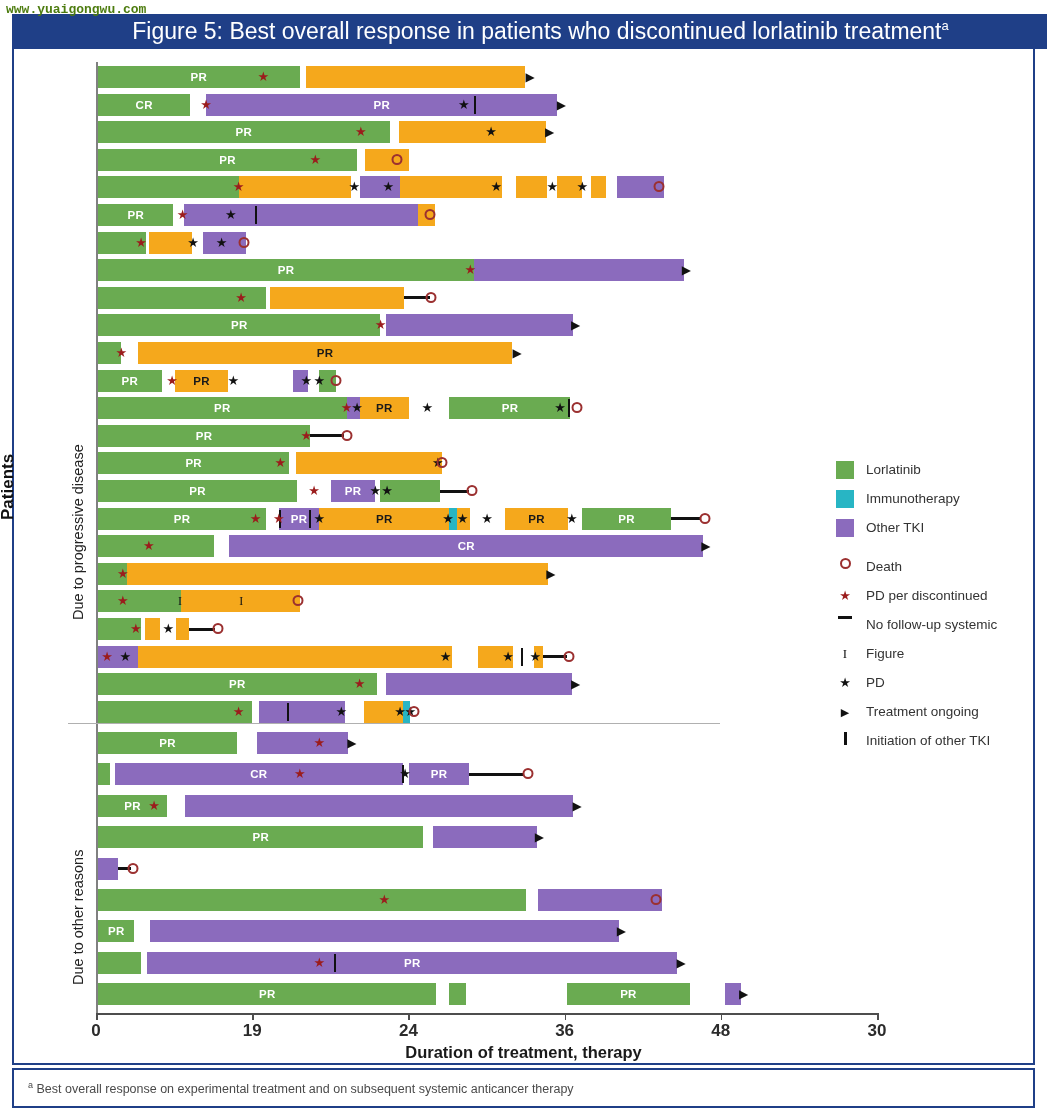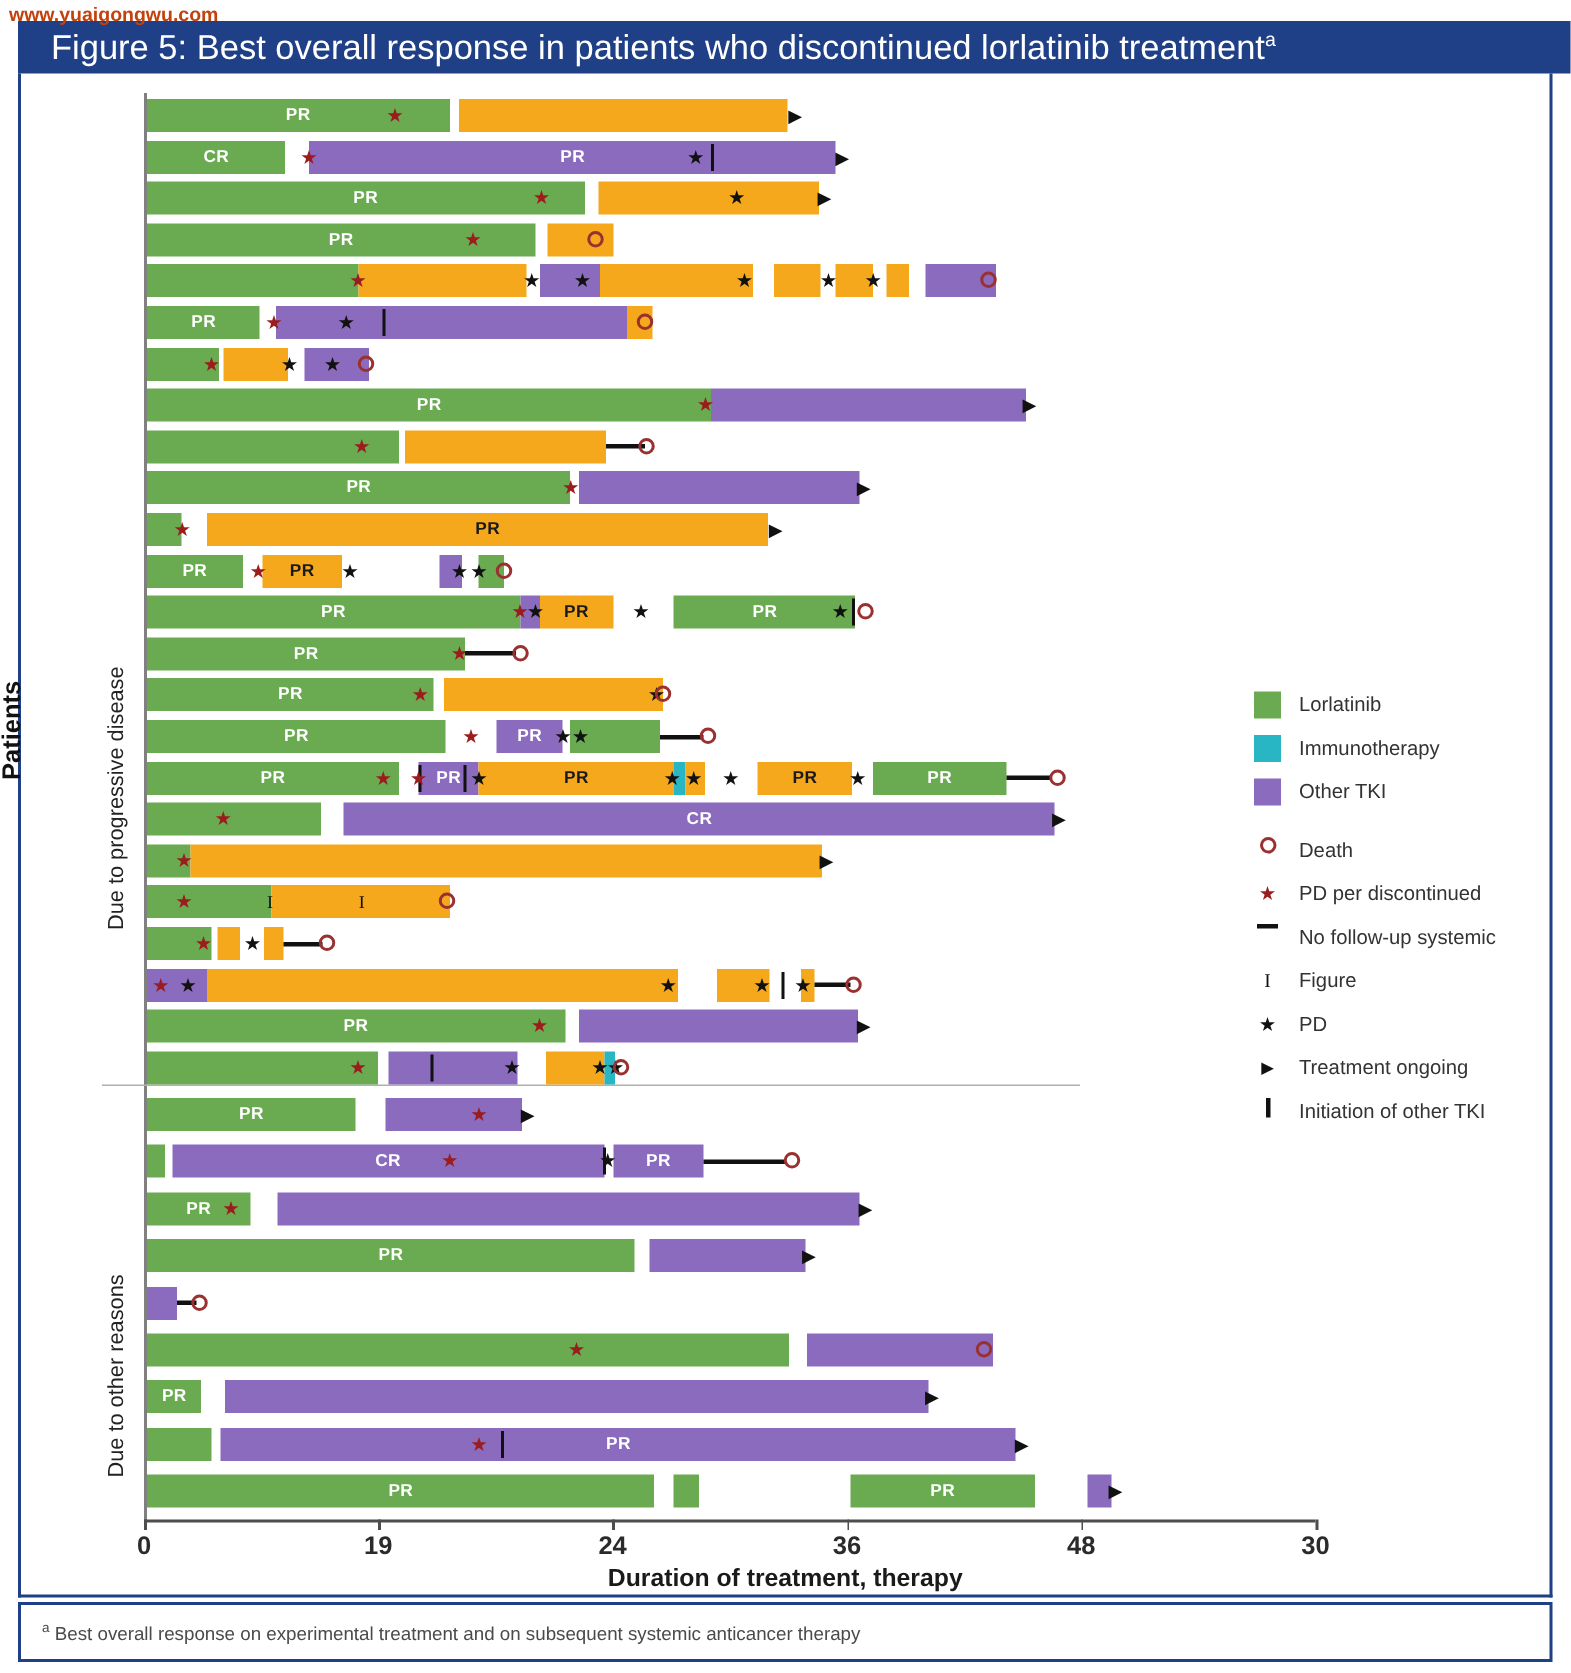--- a/index.html
+++ b/index.html
@@ -7,32 +7,33 @@
     width:1047px;height:1115px;
     background:#ffffff;
     font-family:"Liberation Sans", sans-serif;
     overflow:hidden;
   }
   #root{position:relative;width:1047px;height:1115px;box-sizing:border-box;}
 
   
   .watermark{
     position:absolute;left:6px;top:2px;
-    font-family:Liberation Sans, sans-serif;
-    font-size:13px;font-weight:bold;color:#c2410c;
+    font-family:Liberation Mono, monospace;
+    font-size:13px;font-weight:bold;color:#4d7c0f;
     letter-spacing:0px;z-index:40;
   }
 
   
   .titlebar{
     position:absolute;left:12px;top:14px;width:1035px;height:35px;
     background:#1f3f87;
     display:flex;align-items:center;
     box-sizing:border-box;padding-left:22px;
     z-index:20;
+    justify-content:center;
   }
   .titlebar .ttl{
     color:#ffffff;font-size:23px;font-weight:400;
     white-space:nowrap;font-family:"Liberation Sans", sans-serif;
   }
   .titlebar .sup{font-size:13px;vertical-align:super;}
 
   
   .frame{
     position:absolute;left:12px;top:49px;width:1023px;height:1016px;

